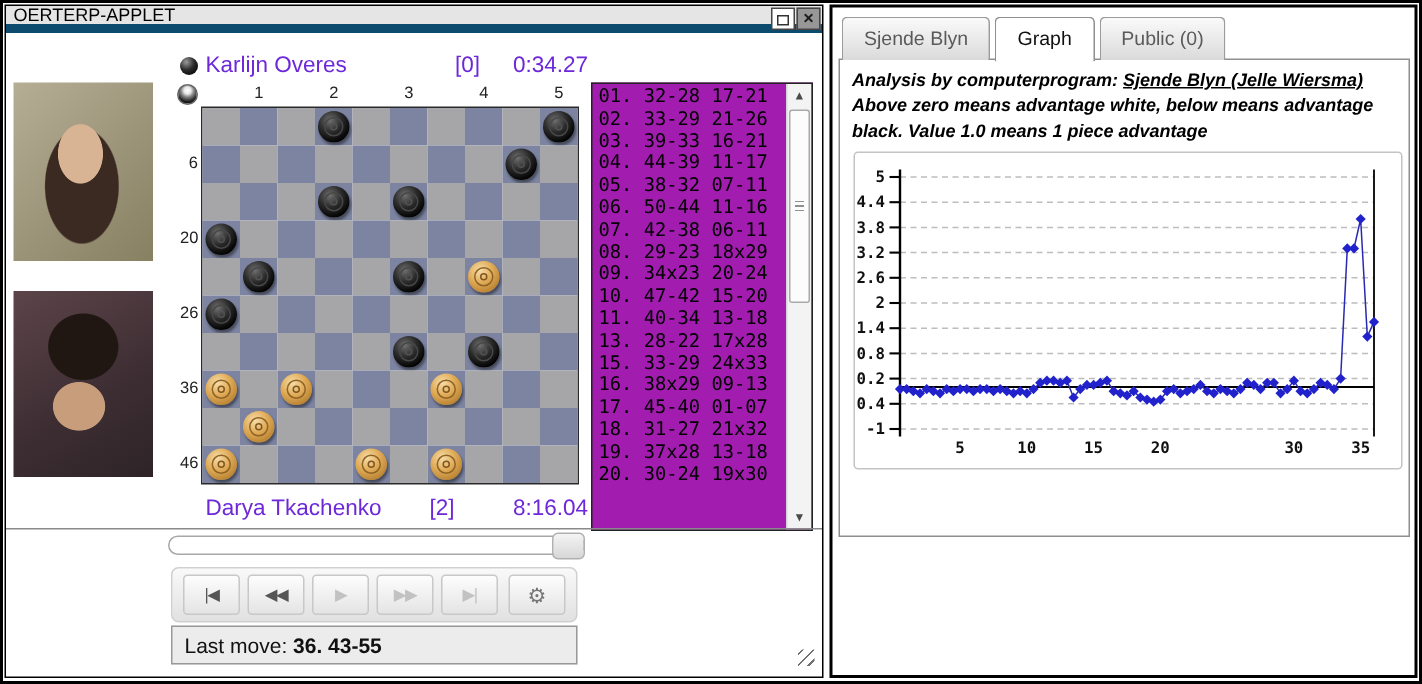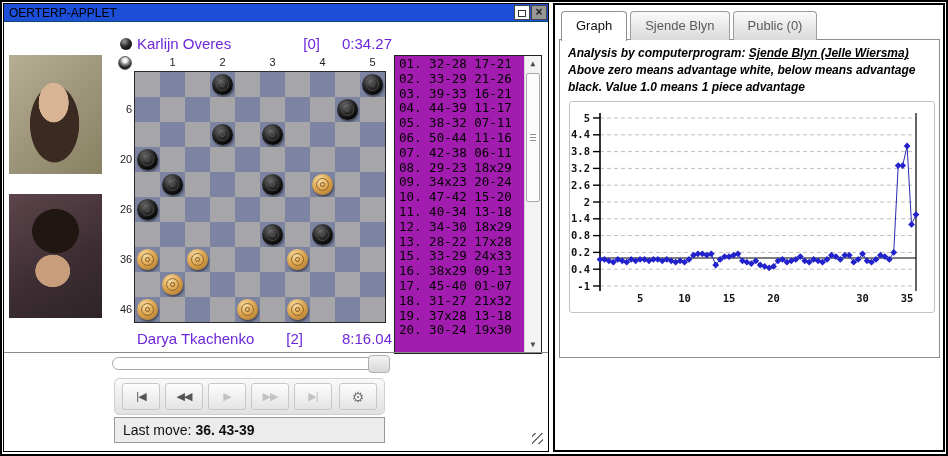--- a/index.html
+++ b/index.html
@@ -1,21 +1,21 @@
 <!DOCTYPE html>
 <html><head>
 <meta charset="utf-8">
 <style>
   * { box-sizing: border-box; margin: 0; padding: 0; }
   body { background:#fff; font-family:"Liberation Sans", sans-serif; }
   .screen { position:relative; width:948px; height:456px; border:2px solid #000; background:#fff; overflow:hidden; }
 
   
   .left-panel { position:absolute; left:1px; top:1px; width:546px; height:449px; border:1px solid #000; background:#fff; }
-  .titlebar { position:relative; height:18px; background:#1d4ed8; border-bottom:1px solid #0c4a6e; display:flex; align-items:center; padding-left:5px; }
+  .titlebar { position:relative; height:18px; background:#e5e5e5; border-bottom:6px solid #0c4a6e; display:flex; align-items:center; padding-left:5px; }
   .titlebar .title { font-size:12px; color:#000; }
   .win-btns { position:absolute; right:1px; top:1px; display:flex; gap:1px; }
   .win-btn { width:16px; height:15px; border:1px solid #444; display:flex; align-items:center; justify-content:center; cursor:default; }
   .win-btn.restore { background:#fff; }
   .win-btn.close { background:#979797; color:#1d1d1d; font-size:12px; font-weight:bold; line-height:13px; }
   .restore-glyph { position:relative; width:8px; height:7px; border:1px solid #333; background:#fff; margin-top:2px; }
   .restore-glyph::before { content:""; position:absolute; left:2px; top:-4px; width:8px; height:7px; border:1px solid #333; z-index:-1; }
 
   .player-row { position:absolute; left:116px; width:272px; display:flex; align-items:center; font-size:15px; color:#6d28d9; }
   .player-row.top { top:31px; }
@@ -308,21 +308,20 @@
           <div>02. 33-29 21-26</div>
           <div>03. 39-33 16-21</div>
           <div>04. 44-39 11-17</div>
           <div>05. 38-32 07-11</div>
           <div>06. 50-44 11-16</div>
           <div>07. 42-38 06-11</div>
           <div>08. 29-23 18x29</div>
           <div>09. 34x23 20-24</div>
           <div>10. 47-42 15-20</div>
           <div>11. 40-34 13-18</div>
-          <div>12. 34-30 18x29</div>
           <div>13. 28-22 17x28</div>
           <div>15. 33-29 24x33</div>
           <div>16. 38x29 09-13</div>
           <div>17. 45-40 01-07</div>
           <div>18. 31-27 21x32</div>
           <div>19. 37x28 13-18</div>
           <div>20. 30-24 19x30</div>
         </div>
       <div class="scrollbar">
         <div class="sb-arrow sb-up">▲</div>
@@ -342,30 +341,30 @@
     <div class="btnbar" id="btnBar">
         <div class="pbtn on">|◀</div>
         <div class="pbtn on">◀◀</div>
         <div class="pbtn off">▶</div>
         <div class="pbtn off">▶▶</div>
         <div class="pbtn off">▶|</div>
         <div class="pbtn on gear">⚙</div>
       </div>
 
     <div class="lastmove">
-      <span>Last move: </span><b>36. 43-39</b>
+      <span>Last move: </span><b>36. 43-55</b>
     </div>
 
     <div class="grip"></div>
   </div>
 
   <div class="right-panel">
     <div class="tabbar" id="tabBar">
+        <div class="tab">Sjende Blyn</div>
         <div class="tab active">Graph</div>
-        <div class="tab">Sjende Blyn</div>
         <div class="tab">Public (0)</div>
       </div>
     <div class="tab-content">
       <div class="analysis">
         <span>Analysis by computerprogram: </span><span class="lnk">Sjende Blyn (Jelle Wiersma)</span>
         <span>Above zero means advantage white, below means advantage black. Value 1.0 means 1 piece advantage</span>
       </div>
       <div class="graph-box">
         <svg id="chartSvg" width="364" height="210">
             <line x1="30" y1="16" x2="346" y2="16" stroke="#bdbdbd" stroke-width="1" stroke-dasharray="4 3"></line>

